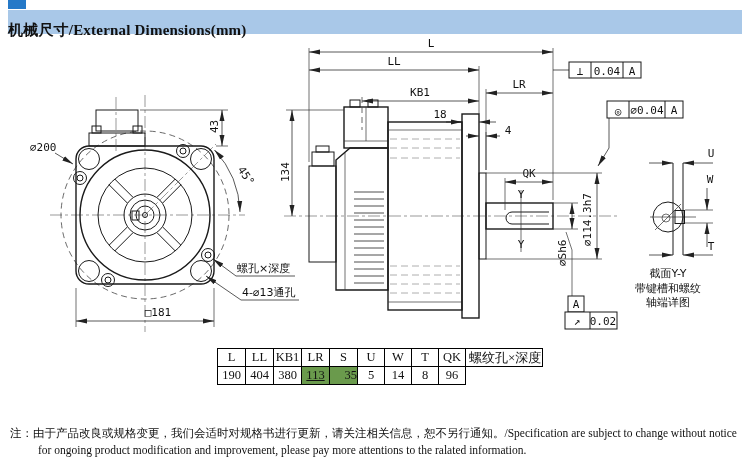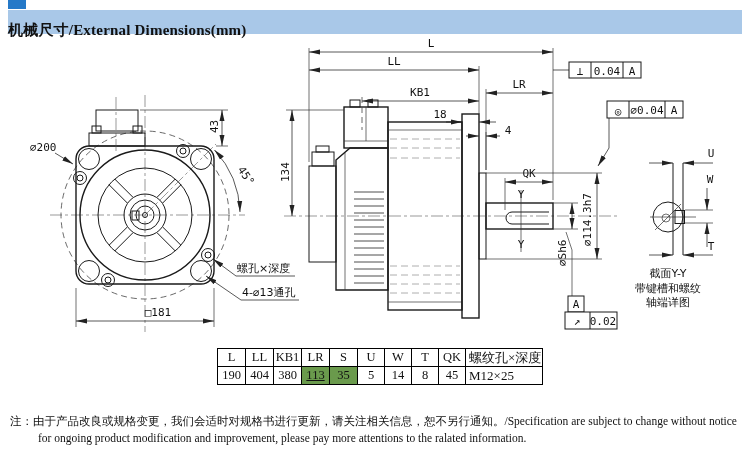--- a/index.html
+++ b/index.html
@@ -24,21 +24,21 @@
   
   .dim-table{position:absolute;left:217px;top:348px;display:grid;
       grid-template-columns:28px 28px 28px 28px 28px 27px 27px 27px 27px 77px;
       grid-auto-rows:18px;border-top:1px solid #000;border-left:1px solid #000;
       font-size:12.5px;background:#fff;}
   .dim-table .td{border-right:1px solid #000;border-bottom:1px solid #000;
       text-align:center;line-height:17px;overflow:hidden;white-space:nowrap;}
   .dim-table .td.last{text-align:left;padding-left:3px;font-size:13px;}
   
   .note{position:absolute;left:10px;top:413px;width:732px;font-size:11.5px;line-height:17px;}
-  .note .l1{padding-left:28px;text-indent:-28px;}
+  .note .l1{padding-left:28px;text-indent:-28px;margin-top:12px;}
   .note .l2{padding-left:28px;}
 </style>
 </head>
 <body>
 
 <div class="page">
 
   <div class="corner-accent"></div>
   <div class="header-bar">
     <span>机械尺寸/External Dimensions(mm)</span>
@@ -291,26 +291,25 @@
     <div class="td">S</div>
     <div class="td">U</div>
     <div class="td">W</div>
     <div class="td">T</div>
     <div class="td">QK</div>
     <div class="td last">螺纹孔×深度</div>
     <div class="td">190</div>
     <div class="td">404</div>
     <div class="td">380</div>
     <div class="td" style="background: rgb(106, 154, 76); text-decoration: underline;">113</div>
-    <div class="td" style="background: rgb(106, 154, 76);">35</div>
+    <div class="td" style="background: rgb(106, 154, 76); text-align: right;">35</div>
     <div class="td">5</div>
     <div class="td">14</div>
     <div class="td">8</div>
-    <div class="td">45</div>
-    <div class="td last">M12×25</div>
+    <div class="td">96</div>
   </div>
 
   <div class="note">
     <div class="l1">
       <span>注：</span><span>由于产品改良或规格变更，我们会适时对规格书进行更新，请关注相关信息，恕不另行通知。/Specification are subject to change without notice</span>
     </div>
     <div class="l2">
       <span>for ongoing product modification and improvement, please pay more attentions to the ralated information.</span>
     </div>
   </div>

